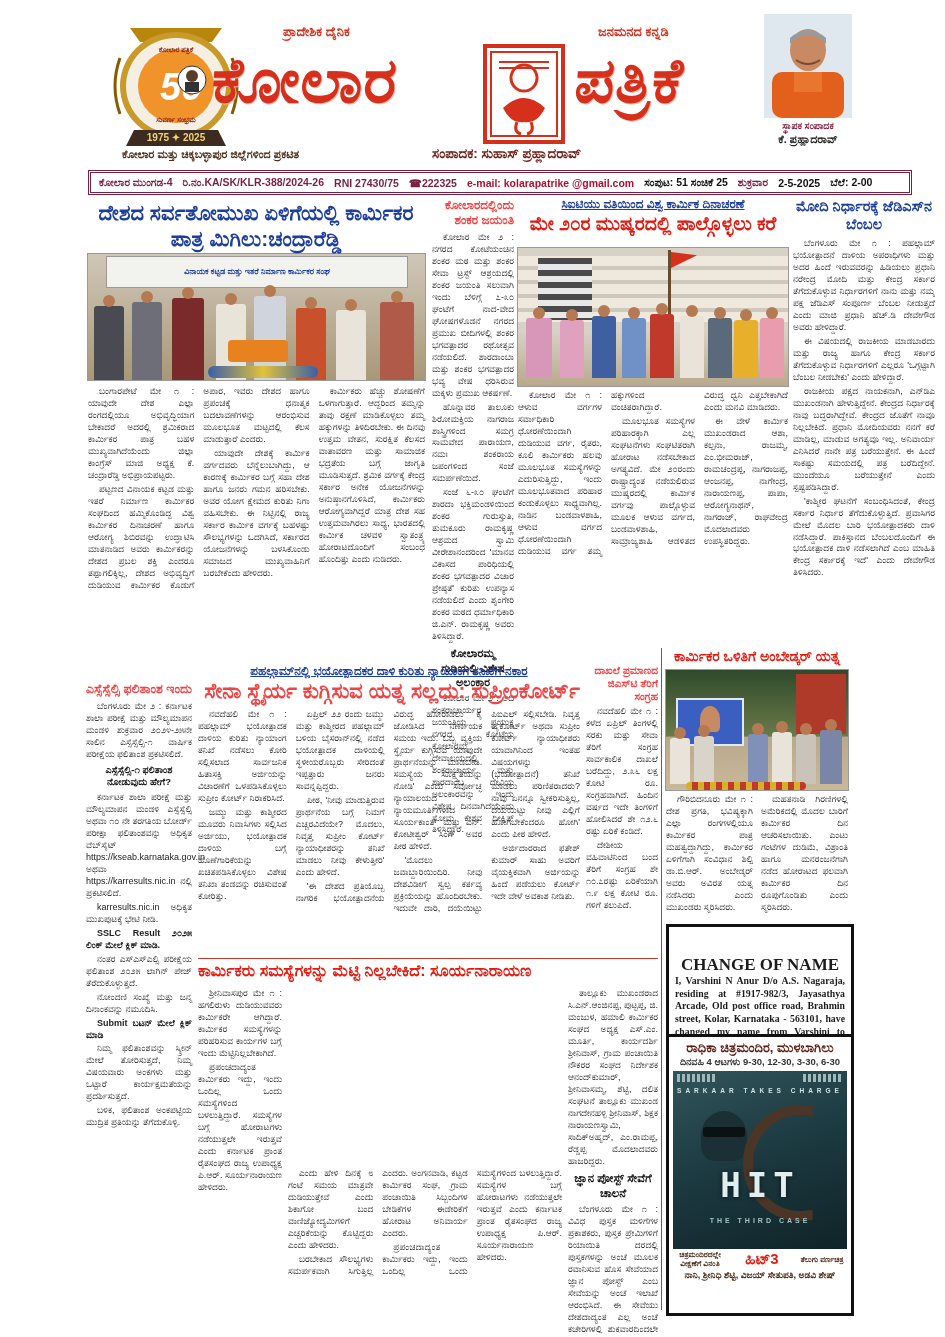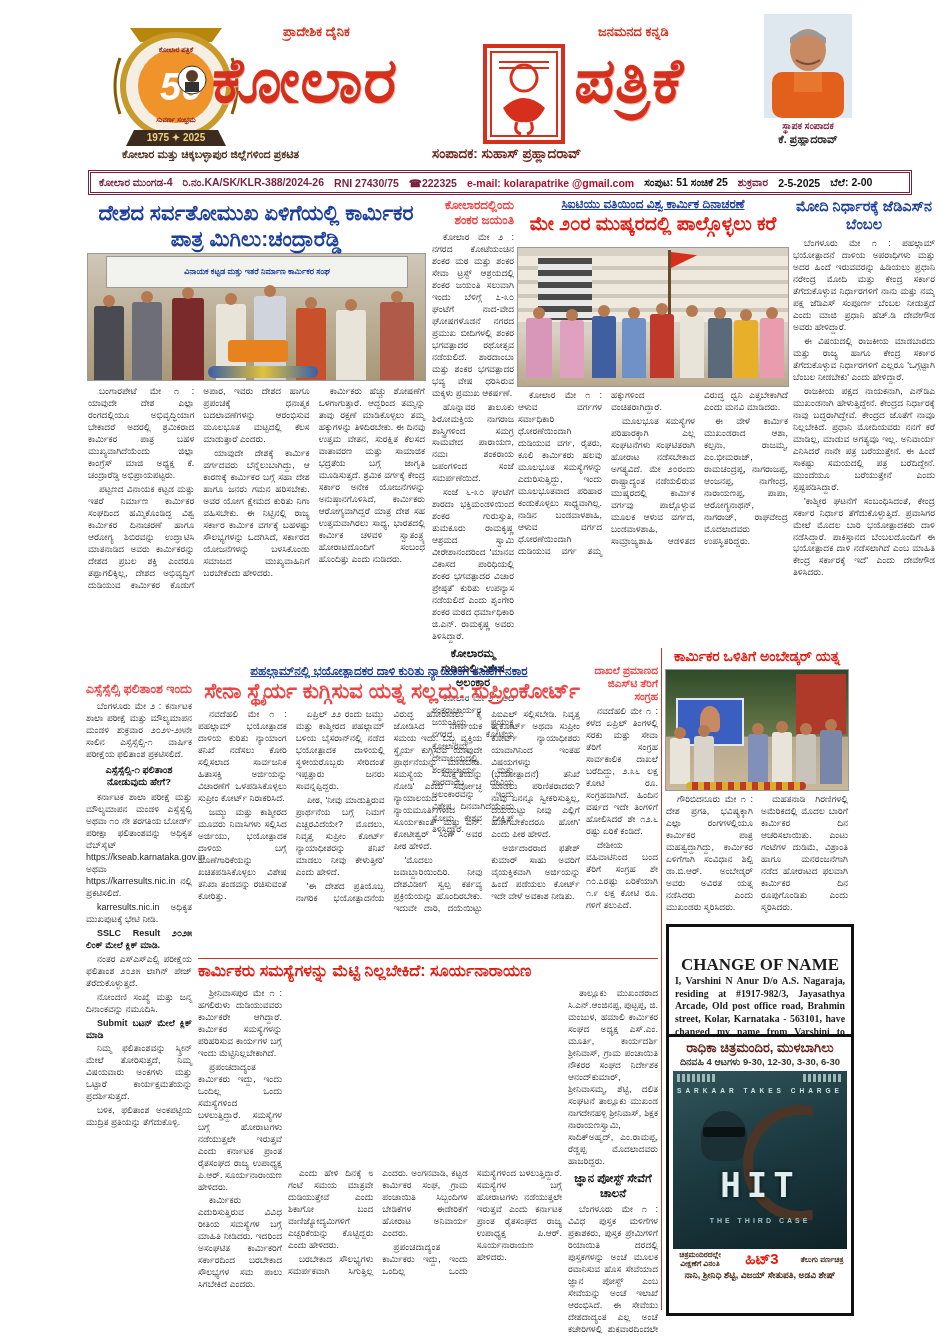--- a/index.html
+++ b/index.html
@@ -277,21 +277,20 @@
     </div>
     <div class="ad-cast">ನಾನಿ, ಶ್ರೀನಿಧಿ ಶೆಟ್ಟಿ, ವಿಜಯ್ ಸೇತುಪತಿ, ಅಡವಿ ಶೇಷ್</div>
   </div>
 
   <div class="abs" style="left:198px;top:962px;width:460px;">
     <div class="hl-red" style="font-size:16px;text-align:left;">ಕಾರ್ಮಿಕರು ಸಮಸ್ಯೆಗಳನ್ನು ಮೆಟ್ಟಿ ನಿಲ್ಲಬೇಕಿದೆ: ಸೂರ್ಯನಾರಾಯಣ</div>
   </div>
   <div class="abs bt" style="left:198px;top:988px;width:84px;height:345px;overflow:hidden;">
     <p>ಶ್ರೀನಿವಾಸಪುರ ಮೇ ೧ : ಹಗಲಿರುಳು ದುಡಿಯುವವರು ಕಾರ್ಮಿಕರೇ ಆಗಿದ್ದಾರೆ. ಕಾರ್ಮಿಕರ ಸಮಸ್ಯೆಗಳನ್ನು ಪರಿಹರಿಸುವ ಕಾರ್ಯಗಳ ಬಗ್ಗೆ ಇಂದು ಮೆಟ್ಟಿನಿಲ್ಲಬೇಕಾಗಿದೆ.</p>
     <p>ಪ್ರಪಂಚದಾದ್ಯಂತ ಕಾರ್ಮಿಕರು ಇದ್ದು, ಇಂದು ಒಂದಿಲ್ಲ ಒಂದು ಸಮಸ್ಯೆಗಳಿಂದ ಬಳಲುತ್ತಿದ್ದಾರೆ. ಸಮಸ್ಯೆಗಳ ಬಗ್ಗೆ ಹೋರಾಟಗಳು ನಡೆಯುತ್ತಲೇ ಇರುತ್ತವೆ ಎಂದು ಕರ್ನಾಟಕ ಪ್ರಾಂತ ರೈತಸಂಘದ ರಾಜ್ಯ ಉಪಾಧ್ಯಕ್ಷ ಪಿ.ಆರ್. ಸೂರ್ಯನಾರಾಯಣ ಹೇಳಿದರು.</p>
-    <p>ಕಾರ್ಮಿಕರು ಎದುರಿಸುತ್ತಿರುವ ವಿವಿಧ ರೀತಿಯ ಸಮಸ್ಯೆಗಳ ಬಗ್ಗೆ ಮಾಹಿತಿ ನೀಡಿದರು. ಇದರಿಂದ ಅಸಂಘಟಿತ ಕಾರ್ಮಿಕರಿಗೆ ಸರ್ಕಾರದಿಂದ ಬರಬೇಕಾದ ಸೌಲಭ್ಯಗಳ ಸಮ ಪಾಲು ಸಿಗಬೇಕಿದೆ ಎಂದರು.</p>
   </div>
   <div class="abs bt cols3" style="left:288px;top:1168px;width:274px;height:165px;overflow:hidden;">
     <p>ಎಂದು ಹೇಳಿ ದಿನಕ್ಕೆ ೮ ಗಂಟೆ ಸಮಯ ಮಾತ್ರವೇ ದುಡಿಯುತ್ತೇವೆ ಎಂದು ಶಿಕಾಗೋ ಬಂದ ವಾಣಿಜ್ಯೋದ್ಯಮಿಗಳಿಗೆ ಎಚ್ಚರಿಕೆಯನ್ನು ಕೊಟ್ಟಿದ್ದರು ಎಂದು ಹೇಳಿದರು.</p>
     <p>ಬರಬೇಕಾದ ಸೌಲಭ್ಯಗಳು ಸಮರ್ಪಕವಾಗಿ ಸಿಗುತ್ತಿಲ್ಲ ಎಂದರು. ಅಂಗನವಾಡಿ, ಕಟ್ಟಡ ಕಾರ್ಮಿಕರ ಸಂಘ, ಗ್ರಾಮ ಪಂಚಾಯಿತಿ ಸಿಬ್ಬಂದಿಗಳ ಬೇಡಿಕೆಗಳ ಈಡೇರಿಕೆಗೆ ಹೋರಾಟ ಅನಿವಾರ್ಯ ಎಂದರು.</p>
     <p>ಪ್ರಪಂಚದಾದ್ಯಂತ ಕಾರ್ಮಿಕರು ಇದ್ದು, ಇಂದು ಒಂದಿಲ್ಲ ಒಂದು ಸಮಸ್ಯೆಗಳಿಂದ ಬಳಲುತ್ತಿದ್ದಾರೆ. ಸಮಸ್ಯೆಗಳ ಬಗ್ಗೆ ಹೋರಾಟಗಳು ನಡೆಯುತ್ತಲೇ ಇರುತ್ತವೆ ಎಂದು ಕರ್ನಾಟಕ ಪ್ರಾಂತ ರೈತಸಂಘದ ರಾಜ್ಯ ಉಪಾಧ್ಯಕ್ಷ ಪಿ.ಆರ್. ಸೂರ್ಯನಾರಾಯಣ ಹೇಳಿದರು.</p>
   </div>
   <div class="abs bt" style="left:568px;top:988px;width:90px;height:345px;overflow:hidden;">
     <p>ತಾಲ್ಲೂಕು ಮುಖಂಡರಾದ ಸಿ.ಎನ್.ಆಂಜಿನಪ್ಪ, ಪುಟ್ಟಪ್ಪ, ಜಿ. ಮಂಜುಳ, ಹಮಾಲಿ ಕಾರ್ಮಿಕರ ಸಂಘದ ಅಧ್ಯಕ್ಷ ಎಸ್.ಎಂ. ಮೂರ್ತಿ, ಕಾರ್ಯದರ್ಶಿ ಶ್ರೀನಿವಾಸ್, ಗ್ರಾಮ ಪಂಚಾಯಿತಿ ನೌಕರರ ಸಂಘದ ನಿರ್ದೇಶಕ ಆನಂದ್‌ಕುಮಾರ್, ಶ್ರೀನಿವಾಸಮ್ಮ, ಶೆಟ್ಟಿ, ದಲಿತ ಸಂಘಟನೆ ತಾಲ್ಲೂಕು ಮುಖಂಡ ನಾಗದೇನಹಳ್ಳಿ ಶ್ರೀನಿವಾಸ್, ಶಿಕ್ಷಕ ನಾರಾಯಣಸ್ವಾಮಿ, ಸಾದಿಕ್‌ಅಹ್ಮದ್, ಎಂ.ರಾಮಪ್ಪ, ರೆಡ್ಡಪ್ಪ ಮೊದಲಾದವರು ಹಾಜರಿದ್ದರು.</p>
     <div class="subhead" style="font-size:11.5px;">ಜ್ಞಾನ ಪೋಸ್ಟ್ ಸೇವೆಗೆ ಚಾಲನೆ</div>
     <p>ಬೆಂಗಳೂರು ಮೇ ೧ : ವಿವಿಧ ಪುಸ್ತಕ ಮಳಿಗೆಗಳ ಪ್ರಕಾಶಕರು, ಪುಸ್ತಕ ಪ್ರೇಮಿಗಳಿಗೆ ರಿಯಾಯಿತಿ ದರದಲ್ಲಿ ಪುಸ್ತಕಗಳನ್ನು ಅಂಚೆ ಮೂಲಕ ರವಾನಿಸುವ ಹೊಸ ಸೇವೆಯಾದ ಜ್ಞಾನ ಪೋಸ್ಟ್ ಎಂಬ ಸೇವೆಯನ್ನು ಅಂಚೆ ಇಲಾಖೆ ಆರಂಭಿಸಿದೆ. ಈ ಸೇವೆಯು ದೇಶದಾದ್ಯಂತ ಎಲ್ಲ ಅಂಚೆ ಕಚೇರಿಗಳಲ್ಲಿ ಶುಕ್ರವಾರದಿಂದಲೇ ಲಭ್ಯವಾಗಲಿದೆ.</p>

